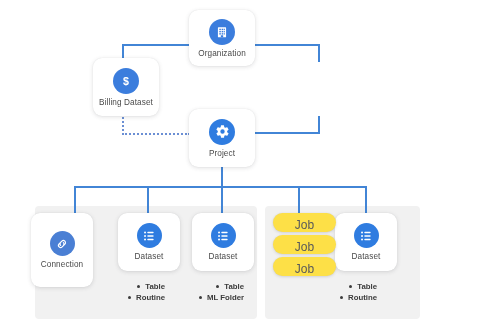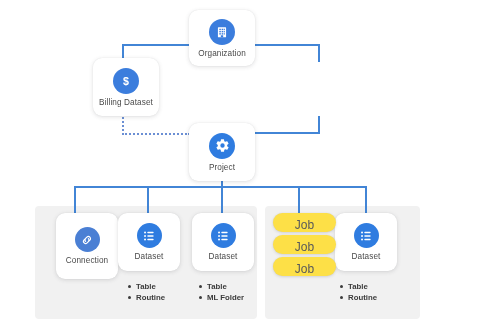--- a/index.html
+++ b/index.html
@@ -68,21 +68,21 @@
     box-shadow: 0 1px 3px rgba(60,64,67,0.16), 0 0 1px rgba(60,64,67,0.12);
     display: flex; align-items: flex-end; justify-content: center;
     font-size: 12px; color: #58595b;
   }
 
   
   .blist { position: absolute; }
   .blist .row {
     display: flex; align-items: center;
     font-size: 7.8px; color: #3b3b3b; font-weight: bold;
-    line-height: 11px; white-space: nowrap;
+    line-height: 11px; white-space: nowrap; justify-content: flex-end;
   }
   .blist .dot {
     width: 3px; height: 3px; border-radius: 50%;
     background: #3b3b3b; margin-right: 5px; flex: none;
   }
 </style>
 </head>
 <body>
 
 <div id="stage">
@@ -135,30 +135,30 @@
   <div class="node" style="left:93px; top:58px; width:66px; height:58px;">
     <span class="ico" style="width:26px;height:26px;background:#3b7ddd;">
       <svg width="16" height="16" viewBox="0 0 24 24">
         <text x="12" y="17.5" text-anchor="middle" fill="#ffffff" font-family="Liberation Sans, sans-serif" font-size="16" font-weight="bold">$</text>
       </svg>
     </span>
     <span class="label">Billing Dataset</span>
   </div>
 
 
-  <div class="node" style="left:189px; top:123px; width:66px; height:58px;">
+  <div class="node" style="left:189px; top:109px; width:66px; height:58px;">
     <span class="ico" style="width:26px;height:26px;background:#2f7ce0;">
       <svg width="15" height="15" viewBox="0 0 24 24" fill="#ffffff">
         <path d="M19.4 13c.04-.33.06-.66.06-1s-.02-.67-.07-1l2.11-1.63a.5.5 0 00.12-.64l-2-3.46a.5.5 0 00-.61-.22l-2.49 1a7.3 7.3 0 00-1.73-1l-.38-2.65A.49.49 0 0014 2h-4a.49.49 0 00-.49.42l-.38 2.65c-.63.26-1.2.6-1.73 1l-2.49-1a.5.5 0 00-.61.22l-2 3.46a.5.5 0 00.12.64L4.54 11c-.05.33-.07.66-.07 1s.02.67.07 1l-2.11 1.63a.5.5 0 00-.12.64l2 3.46c.12.22.39.3.61.22l2.49-1c.53.4 1.1.74 1.73 1l.38 2.65c.04.24.24.42.49.42h4c.25 0 .45-.18.49-.42l.38-2.65c.63-.26 1.2-.6 1.73-1l2.49 1c.22.08.49 0 .61-.22l2-3.46a.5.5 0 00-.12-.64L19.4 13zM12 15.5A3.5 3.5 0 1115.5 12 3.5 3.5 0 0112 15.5z"></path>
       </svg>
     </span>
     <span class="label">Project</span>
   </div>
 
-  <div class="node" style="left:56px; top:213px; width:62px; height:66px;">
+  <div class="node" style="left:31px; top:213px; width:62px; height:74px;">
     <span class="ico" style="width:25px;height:25px;background:#4a7fd4;">
       <svg width="14" height="14" viewBox="0 0 24 24" fill="none" stroke="#ffffff" stroke-width="2.1" stroke-linecap="round">
         <path d="M9.6 14.4a3.6 3.6 0 010-5.1l2.2-2.2a3.6 3.6 0 115.1 5.1l-1 1"></path>
         <path d="M14.4 9.6a3.6 3.6 0 010 5.1l-2.2 2.2a3.6 3.6 0 11-5.1-5.1l1-1"></path>
       </svg>
     </span>
     <span class="label">Connection</span>
   </div>
 
   <div class="node" style="left:118px; top:213px; width:62px; height:58px;">

